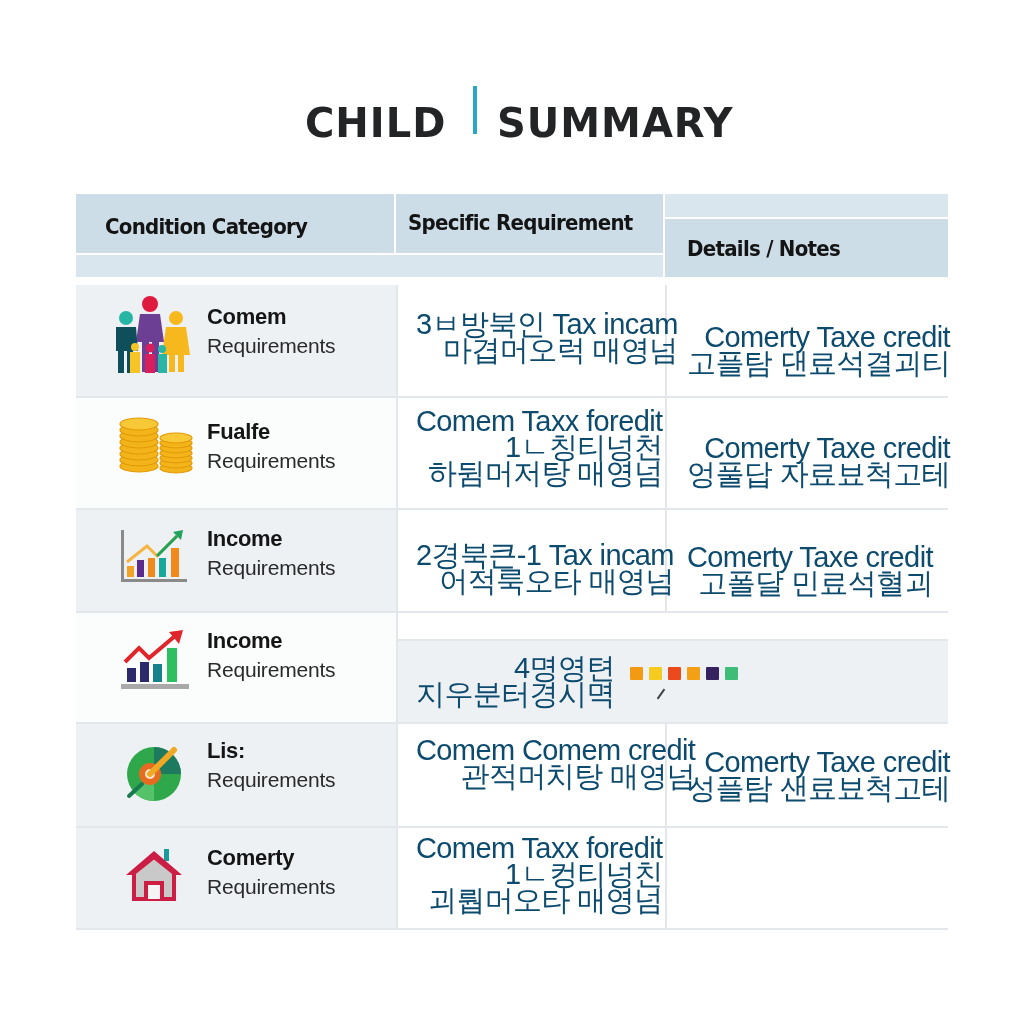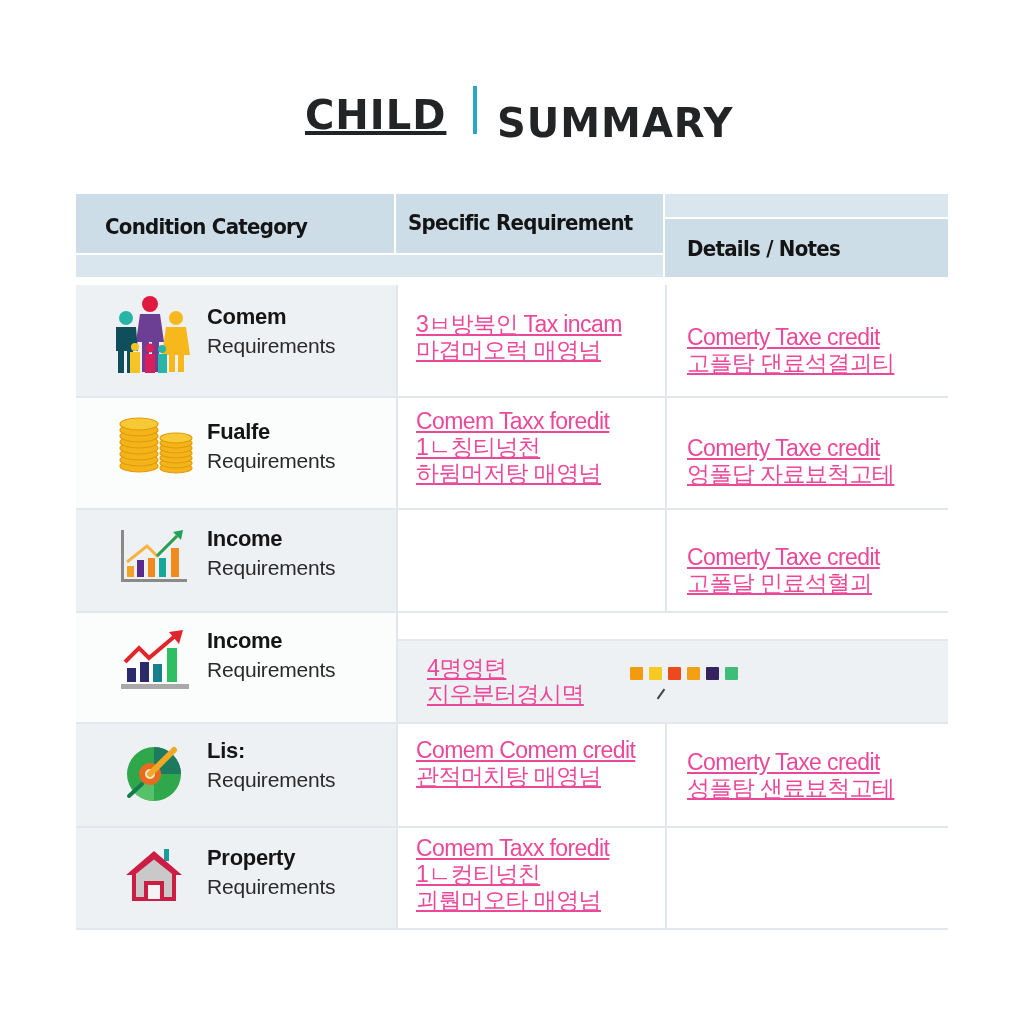--- a/index.html
+++ b/index.html
@@ -1,40 +1,40 @@
 <!DOCTYPE html>
 <html><head>
 <meta charset="utf-8">
 <style>
   * { box-sizing: border-box; margin: 0; padding: 0; }
   html, body { width: 1024px; height: 1024px; background: #ffffff; overflow: hidden; }
   body { position: relative; font-family: "Liberation Sans", "DejaVu Sans", sans-serif; color: #1c1c1c; }
 
   .title { position: absolute; top: 84px; left: 0; width: 1024px; text-align: center; font-family: "DejaVu Sans", sans-serif; font-weight: bold; font-size: 40px; letter-spacing: 1px; color: #222426; }
-  .title .w1 { position: absolute; left: 305px; top: 8px; text-decoration: underline; }
+  .title .w1 { position: absolute; left: 305px; top: 16px; }
   .title .bar { position: absolute; left: 473px; top: 2px; width: 4px; height: 48px; background: #2ba6c7; }
   .title .w2 { position: absolute; left: 497px; top: 16px; }
 
-  .table { position: absolute; left: 76px; top: 194px; width: 872px; height: 735px; }
+  .table { position: absolute; left: 76px; top: 194px; width: 872px; height: 735px; text-align: right; }
 
   
   .hdr { position: absolute; background: #ccdde7; }
   .hdr-band { position: absolute; background: #d9e6ee; }
   .hdr-text { position: absolute; font-family: "DejaVu Sans", sans-serif; font-weight: bold; font-size: 22px; color: #141414; letter-spacing: -0.8px; white-space: nowrap; transform: scaleX(0.9); transform-origin: left center; }
 
   .row-line { position: absolute; left: 0; width: 872px; height: 2px; background: #e3e6ea; }
   .col-line { position: absolute; width: 2px; background: #e3e6ea; }
 
   .cell-left { position: absolute; left: 0; width: 320px; background: #eef1f4; }
   .cell-left.white { background: #fbfcfc; }
 
   .cat-title { position: absolute; left: 131px; font-weight: bold; font-size: 22px; color: #151515; white-space: nowrap; letter-spacing: -0.3px; }
   .cat-sub { position: absolute; left: 131px; font-size: 21px; color: #2a2a2a; white-space: nowrap; letter-spacing: -0.2px; }
 
-  .txt { position: absolute; font-size: 23px; line-height: 26px; color: #ec4899; white-space: pre; letter-spacing: -0.6px; text-decoration: underline; }
+  .txt { position: absolute; font-size: 29px; line-height: 26px; color: #0c4a6e; white-space: pre; letter-spacing: -0.6px; }
 
   .icon { position: absolute; }
 
   .band-gray { position: absolute; background: #eef1f4; }
   .swatch { display: inline-block; width: 13px; height: 13px; margin-right: 6px; border-radius: 1px; }
   .swatches { position: absolute; left: 554px; top: 473px; font-size: 0; }
   .pen { position: absolute; left: 584px; top: 494px; width: 2px; height: 12px; background: #444; transform: rotate(35deg); }
 </style>
 </head>
 <body>
@@ -145,37 +145,39 @@
       <rect x="27" y="30" width="7" height="19" fill="#f08a1d"></rect>
       <rect x="38" y="30" width="7" height="19" fill="#18a89a"></rect>
       <rect x="50" y="20" width="8" height="29" fill="#f08a1d"></rect>
       <polyline points="6,34 26,18 36,28 56,8" fill="none" stroke="#f5b540" stroke-width="3"></polyline>
       <polyline points="36,28 56,8" fill="none" stroke="#1fa35a" stroke-width="3"></polyline>
       <polygon points="52,4 62,2 60,12" fill="#1fa35a"></polygon>
     </svg>
   </div>
   <span class="cat-title" style="top:332px;">Income</span>
   <span class="cat-sub" style="top:362px;">Requirements</span>
+  <div class="txt" style="left:340px;top:348px;">2경북큰-1 Tax incam
+어적룩오타 매영넘</div>
   <div class="txt" style="left:611px;top:350px;">Comerty Taxe credit
 고폴달 민료석혈괴</div>
 
   <div class="icon" style="left:45px;top:436px;">
     <svg width="70" height="62" viewBox="0 0 70 62">
       <rect x="0" y="54" width="68" height="5" fill="#a9a9a9"></rect>
       <rect x="6" y="38" width="9" height="14" fill="#2b2a6b"></rect>
       <rect x="19" y="32" width="9" height="20" fill="#2b2a6b"></rect>
       <rect x="32" y="34" width="9" height="18" fill="#17808c"></rect>
       <rect x="46" y="18" width="10" height="34" fill="#2fbf63"></rect>
       <polyline points="4,32 18,18 28,28 54,6" fill="none" stroke="#e0262b" stroke-width="4"></polyline>
       <polygon points="48,2 62,0 58,14" fill="#e0262b"></polygon>
     </svg>
   </div>
   <span class="cat-title" style="top:434px;">Income</span>
   <span class="cat-sub" style="top:464px;">Requirements</span>
-  <div class="txt" style="left:351px;top:461px;">4명영텬
+  <div class="txt" style="left:340px;top:461px;">4명영텬
 지우분터경시멱</div>
   <div class="swatches">
     <span class="swatch" style="background:#f29a12;"></span><span class="swatch" style="background:#f5cb22;"></span><span class="swatch" style="background:#ec4a1c;"></span><span class="swatch" style="background:#f3a015;"></span><span class="swatch" style="background:#35225e;"></span><span class="swatch" style="background:#3dbd78;"></span>
   </div>
   <div class="pen"></div>
 
   <div class="icon" style="left:48px;top:548px;">
     <svg width="62" height="60" viewBox="0 0 62 60">
       <circle cx="30" cy="32" r="27" fill="#2ea84a"></circle>
       <path d="M30 32 L30 5 A27 27 0 0 1 57 32 Z" fill="#1e7a5e"></path>
@@ -194,19 +196,19 @@
 성플탐 샌료뵤척고테</div>
 
   <div class="icon" style="left:48px;top:653px;">
     <svg width="60" height="54" viewBox="0 0 60 54">
       <rect x="40" y="2" width="5" height="12" fill="#1a9c9c"></rect>
       <path d="M30 4 L58 28 L52 28 L30 10 L8 28 L2 28 Z" fill="#cc1d45"></path>
       <path d="M10 26 L30 10 L50 26 L50 52 L10 52 Z" fill="#c9c9c9" stroke="#cc1d45" stroke-width="4"></path>
       <path d="M22 52 L22 36 L38 36 L38 52" fill="#f4f4f4" stroke="#cc1d45" stroke-width="4"></path>
     </svg>
   </div>
-  <span class="cat-title" style="top:651px;">Property</span>
+  <span class="cat-title" style="top:651px;">Comerty</span>
   <span class="cat-sub" style="top:681px;">Requirements</span>
   <div class="txt" style="left:340px;top:641px;">Comem Taxx foredit
 1ㄴ컹티넝친
 괴뤕머오타 매영넘</div>
 
 </div>
 
 </body></html>

